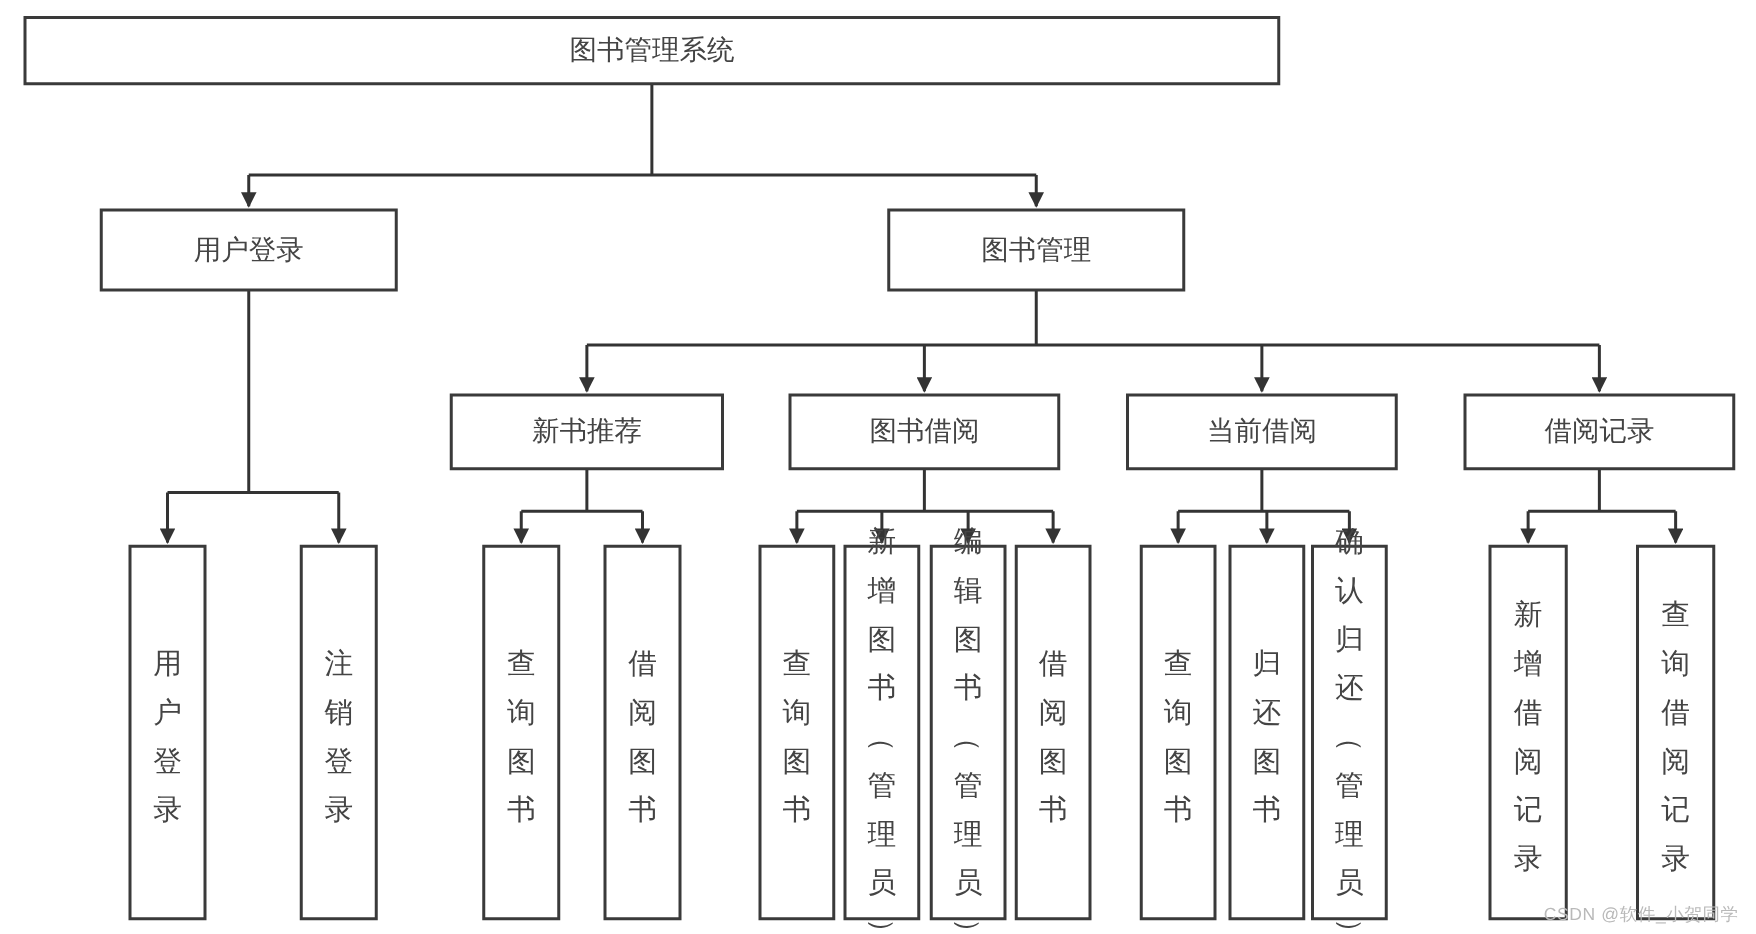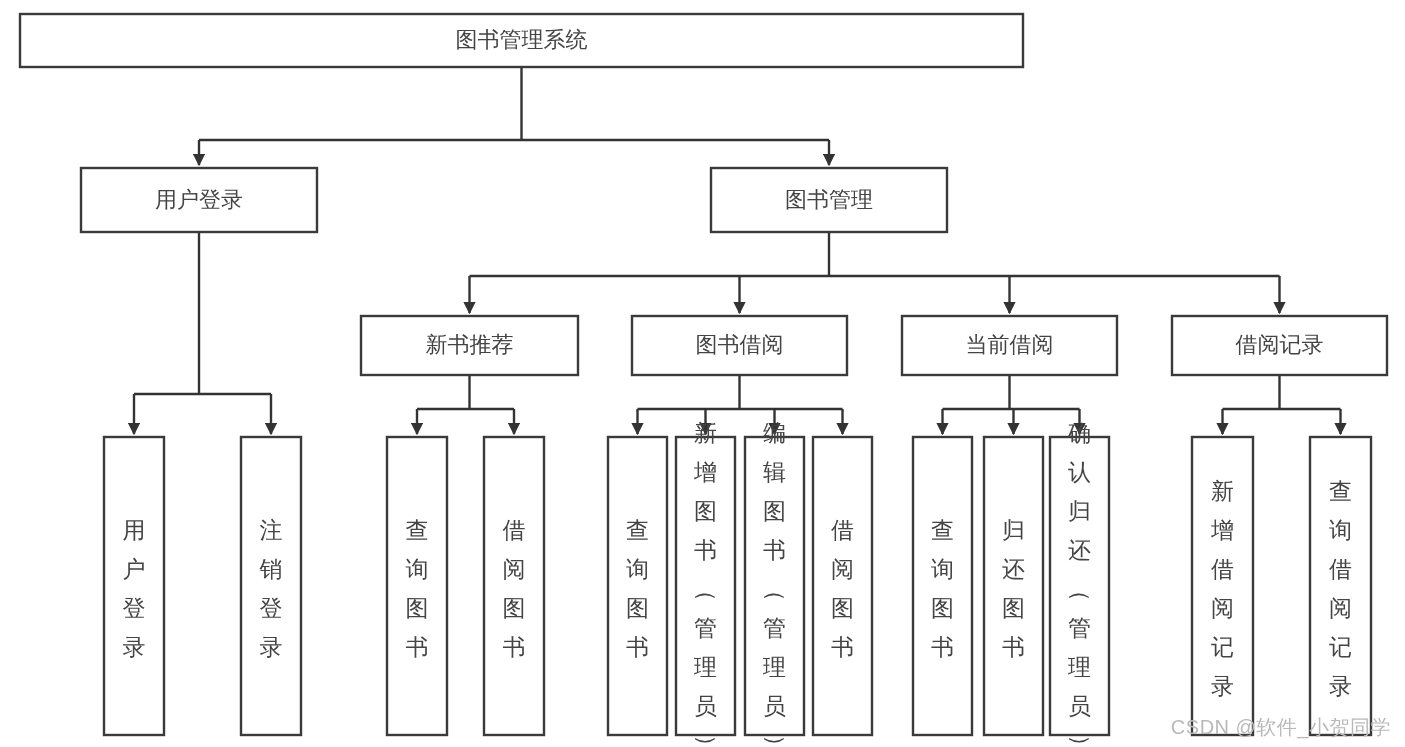--- a/index.html
+++ b/index.html
@@ -40,21 +40,21 @@
   .edge {
     stroke: #333333;
     stroke-width: 2.4;
     fill: none;
   }
   .watermark {
     position: absolute;
     right: 14px;
     bottom: 6px;
     font-family: "Liberation Sans", "DejaVu Sans", sans-serif;
-    font-size: 20px;
+    font-size: 14px;
     color: #b9b9b9;
     letter-spacing: 0.5px;
     white-space: nowrap;
     pointer-events: none;
   }
 </style>
 </head>
 <body>
 
 <svg id="diagram" viewBox="0 0 1405 747">

